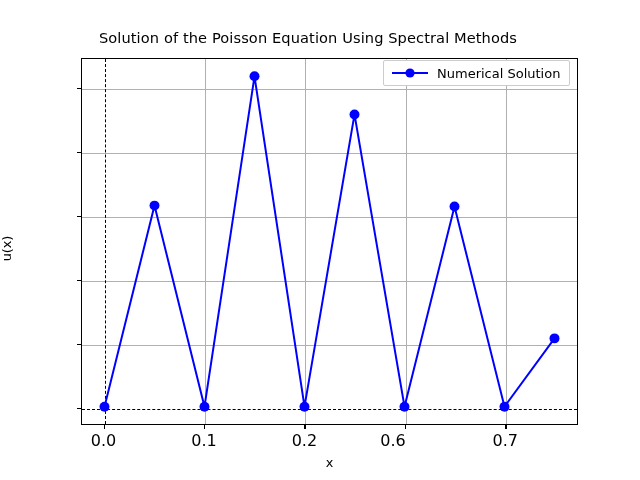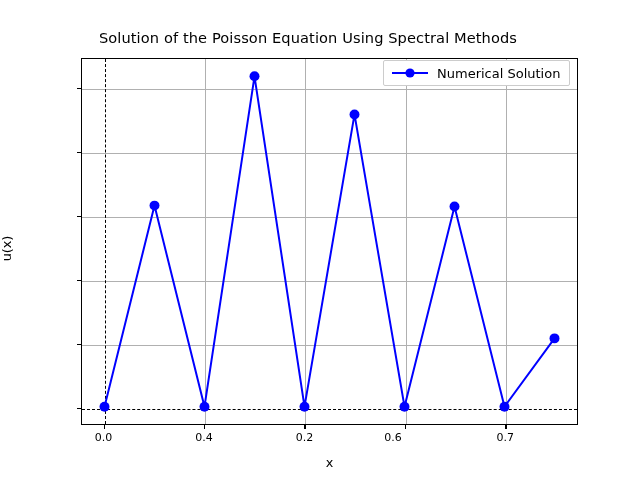--- a/index.html
+++ b/index.html
@@ -79,21 +79,21 @@
   .ytick-mark {
     position: absolute;
     width: 4px;
     height: 1.3px;
     background: #000000;
     left: 77px;
   }
   .xtick-label {
     position: absolute;
     top: 431px;
-    font-size: 11px;
+    font-size: 16px;
     color: #000000;
     white-space: nowrap;
     transform: translateX(-50%);
   }
   .xtick-mark {
     position: absolute;
     top: 425px;
     width: 1.3px;
     height: 4px;
     background: #000000;
@@ -158,21 +158,21 @@
   <div id="ytick-marks">
       <div class="ytick-mark" style="top: 407.592px;"></div>
       <div class="ytick-mark" style="top: 343.711px;"></div>
       <div class="ytick-mark" style="top: 279.829px;"></div>
       <div class="ytick-mark" style="top: 215.947px;"></div>
       <div class="ytick-mark" style="top: 152.066px;"></div>
       <div class="ytick-mark" style="top: 88.1841px;"></div>
     </div>
   <div id="xtick-labels">
       <div class="xtick-label" style="left: 103.591px;">0.0</div>
-      <div class="xtick-label" style="left: 203.995px;">0.4</div>
+      <div class="xtick-label" style="left: 203.995px;">0.1</div>
       <div class="xtick-label" style="left: 304.399px;">0.2</div>
       <div class="xtick-label" style="left: 393px;">0.6</div>
       <div class="xtick-label" style="left: 505.207px;">0.7</div>
     </div>
   <div id="xtick-marks">
       <div class="xtick-mark" style="left: 103.591px;"></div>
       <div class="xtick-mark" style="left: 203.995px;"></div>
       <div class="xtick-mark" style="left: 304.399px;"></div>
       <div class="xtick-mark" style="left: 404.803px;"></div>
       <div class="xtick-mark" style="left: 505.207px;"></div>

